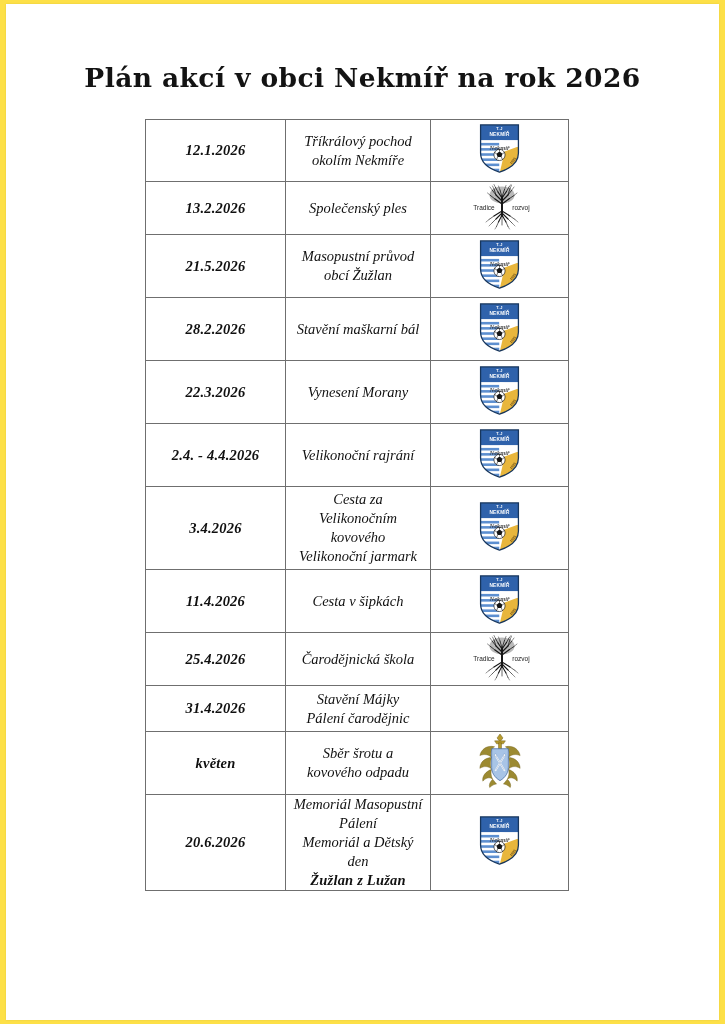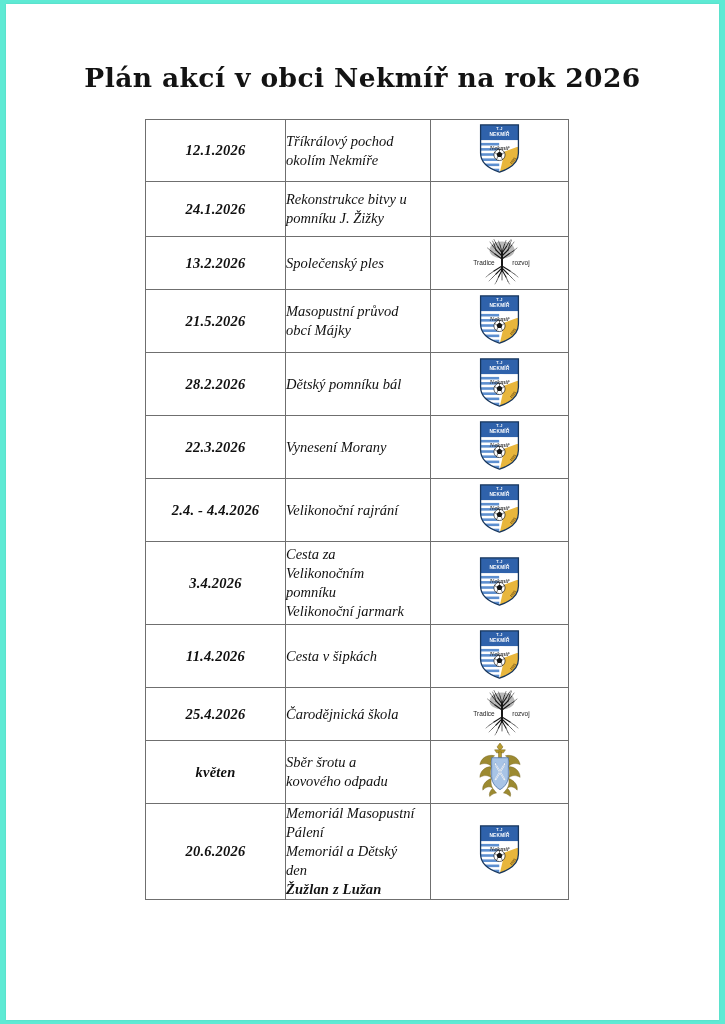--- a/index.html
+++ b/index.html
@@ -15,21 +15,21 @@
     overflow: hidden;
     font-family: "Liberation Serif", "DejaVu Serif", serif;
     color: #0d0d0d;
     -webkit-font-smoothing: antialiased;
   }
 
   
   .page {
     position: absolute;
     inset: 0;
-    background: #5eead4;
+    background: #fde047;
   }
   .paper-edge {
     position: absolute;
     left: 6px;
     top: 4px;
     right: 6px;
     bottom: 4px;
     background: #ffffff;
     box-shadow: 0 0 2px rgba(0,0,0,0.10);
   }
@@ -73,20 +73,21 @@
     font-family: Liberation Serif, serif;
     font-style: italic;
     font-weight: bold;
     font-size: 14.5px;
     letter-spacing: 0.2px;
     color: #101010;
     padding: 2px 4px;
     white-space: nowrap;
   }
   .cell-event {
+    text-align: center;
     font-family: "Liberation Serif", "DejaVu Serif", serif;
     font-style: italic;
     font-size: 14.5px;
     line-height: 1.30;
     color: #111111;
     padding: 4px 5px;
   }
   .cell-event .ln { display: block; }
   .cell-event .ln.strong { font-weight: bold; letter-spacing: 0.2px; }
 
@@ -166,28 +167,20 @@
 
       <text x="50" y="62" font-family="Liberation Serif, serif" font-size="15" font-style="italic" font-weight="bold" fill="#2b2b2b" text-anchor="middle" opacity="0.85">Nekmíř</text>
     </g>
 
     <text x="50" y="15" font-family="Liberation Sans, sans-serif" font-size="9" font-weight="bold" fill="#ffffff" text-anchor="middle" letter-spacing="1.2">T.J</text>
     <text x="50" y="31" font-family="Liberation Sans, sans-serif" font-size="11" font-weight="bold" fill="#ffffff" text-anchor="middle" letter-spacing="0.6">NEKMÍŘ</text>
 
     <path d="M6 4 H94 V70 C94 92 74 106 50 114 C26 106 6 92 6 70 Z" fill="none" stroke="#17365d" stroke-width="3"></path>
   </svg></span></td>
         </tr>
-        <tr class="r-h57">
-          <td class="cell-date">24.1.2026</td>
-          <td class="cell-event">
-            <span class="ln">Rekonstrukce bitvy u</span>
-            <span class="ln">pomníku J. Žižky</span>
-          </td>
-          <td class="cell-logo"></td>
-        </tr>
         <tr class="r-h55">
           <td class="cell-date">13.2.2026</td>
           <td class="cell-event">
             <span class="ln">Společenský ples</span>
           </td>
           <td class="cell-logo"><span class="logo-wrap"><svg xmlns="http://www.w3.org/2000/svg" viewBox="0 0 140 96" width="70" height="48">
     <rect width="140" height="96" fill="#ffffff"></rect>
     <g fill="#171717">
 
       <ellipse cx="74" cy="26" rx="25" ry="17" opacity="0.30"></ellipse>
@@ -214,21 +207,21 @@
       </g>
     </g>
     <text x="38" y="56" font-family="Liberation Sans, sans-serif" font-size="13" fill="#1b1b1b" text-anchor="middle">Tradice</text>
     <text x="112" y="56" font-family="Liberation Sans, sans-serif" font-size="13" fill="#1b1b1b" text-anchor="middle">rozvoj</text>
   </svg></span></td>
         </tr>
         <tr class="r-h65">
           <td class="cell-date">21.5.2026</td>
           <td class="cell-event">
             <span class="ln">Masopustní průvod</span>
-            <span class="ln">obcí Májky</span>
+            <span class="ln">obcí Žužlan</span>
           </td>
           <td class="cell-logo"><span class="logo-wrap"><svg xmlns="http://www.w3.org/2000/svg" viewBox="0 0 100 118" width="43" height="51">
     <defs>
       <clipPath id="shieldClip">
         <path d="M6 4 H94 V70 C94 92 74 106 50 114 C26 106 6 92 6 70 Z"></path>
       </clipPath>
     </defs>
     <g clip-path="url(#shieldClip)">
       <rect x="0" y="0" width="100" height="118" fill="#ffffff"></rect>
 
@@ -260,21 +253,21 @@
 
     <text x="50" y="15" font-family="Liberation Sans, sans-serif" font-size="9" font-weight="bold" fill="#ffffff" text-anchor="middle" letter-spacing="1.2">T.J</text>
     <text x="50" y="31" font-family="Liberation Sans, sans-serif" font-size="11" font-weight="bold" fill="#ffffff" text-anchor="middle" letter-spacing="0.6">NEKMÍŘ</text>
 
     <path d="M6 4 H94 V70 C94 92 74 106 50 114 C26 106 6 92 6 70 Z" fill="none" stroke="#17365d" stroke-width="3"></path>
   </svg></span></td>
         </tr>
         <tr class="r-h63">
           <td class="cell-date">28.2.2026</td>
           <td class="cell-event">
-            <span class="ln">Dětský pomníku bál</span>
+            <span class="ln">Stavění maškarní bál</span>
           </td>
           <td class="cell-logo"><span class="logo-wrap"><svg xmlns="http://www.w3.org/2000/svg" viewBox="0 0 100 118" width="43" height="51">
     <defs>
       <clipPath id="shieldClip">
         <path d="M6 4 H94 V70 C94 92 74 106 50 114 C26 106 6 92 6 70 Z"></path>
       </clipPath>
     </defs>
     <g clip-path="url(#shieldClip)">
       <rect x="0" y="0" width="100" height="118" fill="#ffffff"></rect>
 
@@ -400,21 +393,21 @@
     <text x="50" y="31" font-family="Liberation Sans, sans-serif" font-size="11" font-weight="bold" fill="#ffffff" text-anchor="middle" letter-spacing="0.6">NEKMÍŘ</text>
 
     <path d="M6 4 H94 V70 C94 92 74 106 50 114 C26 106 6 92 6 70 Z" fill="none" stroke="#17365d" stroke-width="3"></path>
   </svg></span></td>
         </tr>
         <tr class="r-h85">
           <td class="cell-date">3.4.2026</td>
           <td class="cell-event">
             <span class="ln">Cesta za</span>
             <span class="ln">Velikonočním</span>
-            <span class="ln">pomníku</span>
+            <span class="ln">kovového</span>
             <span class="ln">Velikonoční jarmark</span>
           </td>
           <td class="cell-logo"><span class="logo-wrap"><svg xmlns="http://www.w3.org/2000/svg" viewBox="0 0 100 118" width="43" height="51">
     <defs>
       <clipPath id="shieldClip">
         <path d="M6 4 H94 V70 C94 92 74 106 50 114 C26 106 6 92 6 70 Z"></path>
       </clipPath>
     </defs>
     <g clip-path="url(#shieldClip)">
       <rect x="0" y="0" width="100" height="118" fill="#ffffff"></rect>
@@ -526,20 +519,28 @@
         <path d="M62 74 L54 82 M86 74 L94 82 M67 80 L63 89 M82 80 L86 89
                  M58 68 L48 75 M90 68 L100 75 M74 68 L74 86" stroke-width="1.3"></path>
         <path d="M54 82 L48 88 M94 82 L100 88 M48 75 L42 80 M100 75 L106 80
                  M63 89 L60 94 M86 89 L89 94" stroke-width="0.9"></path>
       </g>
     </g>
     <text x="38" y="56" font-family="Liberation Sans, sans-serif" font-size="13" fill="#1b1b1b" text-anchor="middle">Tradice</text>
     <text x="112" y="56" font-family="Liberation Sans, sans-serif" font-size="13" fill="#1b1b1b" text-anchor="middle">rozvoj</text>
   </svg></span></td>
         </tr>
+        <tr class="r-h48">
+          <td class="cell-date">31.4.2026</td>
+          <td class="cell-event">
+            <span class="ln">Stavění Májky</span>
+            <span class="ln">Pálení čarodějnic</span>
+          </td>
+          <td class="cell-logo"></td>
+        </tr>
         <tr class="r-h62">
           <td class="cell-date">květen</td>
           <td class="cell-event">
             <span class="ln">Sběr šrotu a</span>
             <span class="ln">kovového odpadu</span>
           </td>
           <td class="cell-logo"><span class="logo-wrap"><svg xmlns="http://www.w3.org/2000/svg" viewBox="0 0 110 118" width="54" height="58">
     <rect width="110" height="118" fill="#ffffff"></rect>
 
     <g fill="#b79b2e" stroke="#6f5d16" stroke-width="1">

